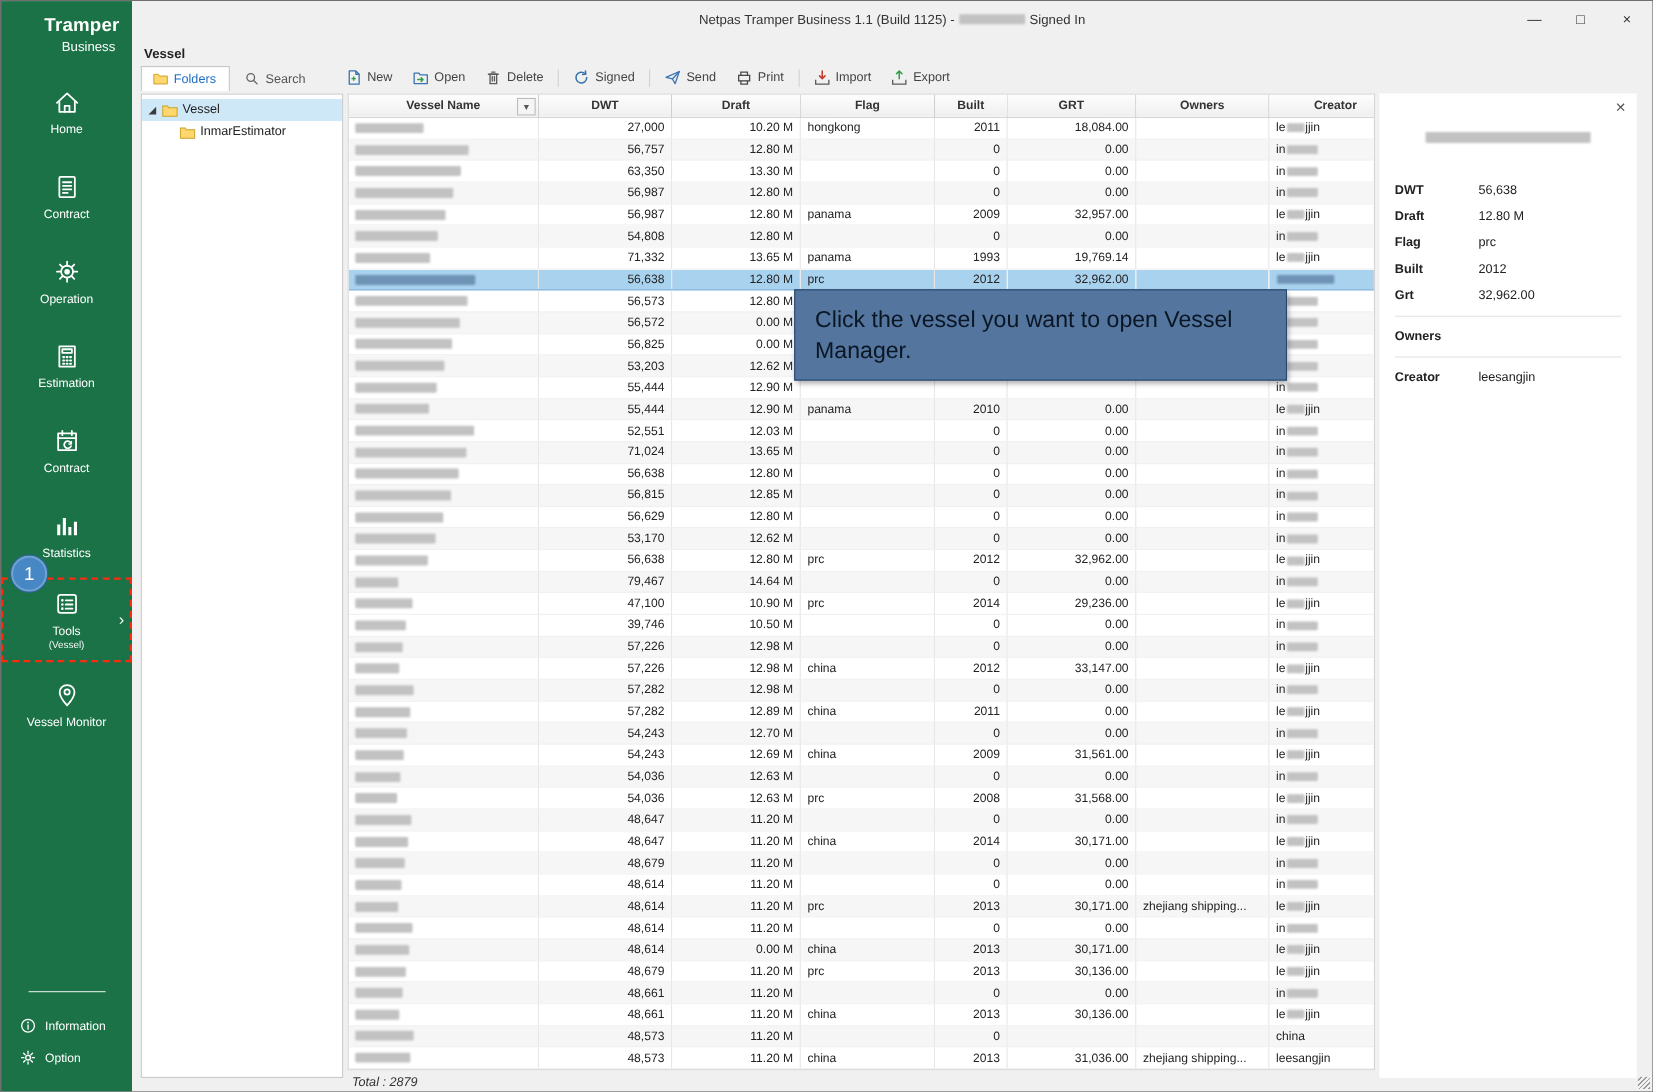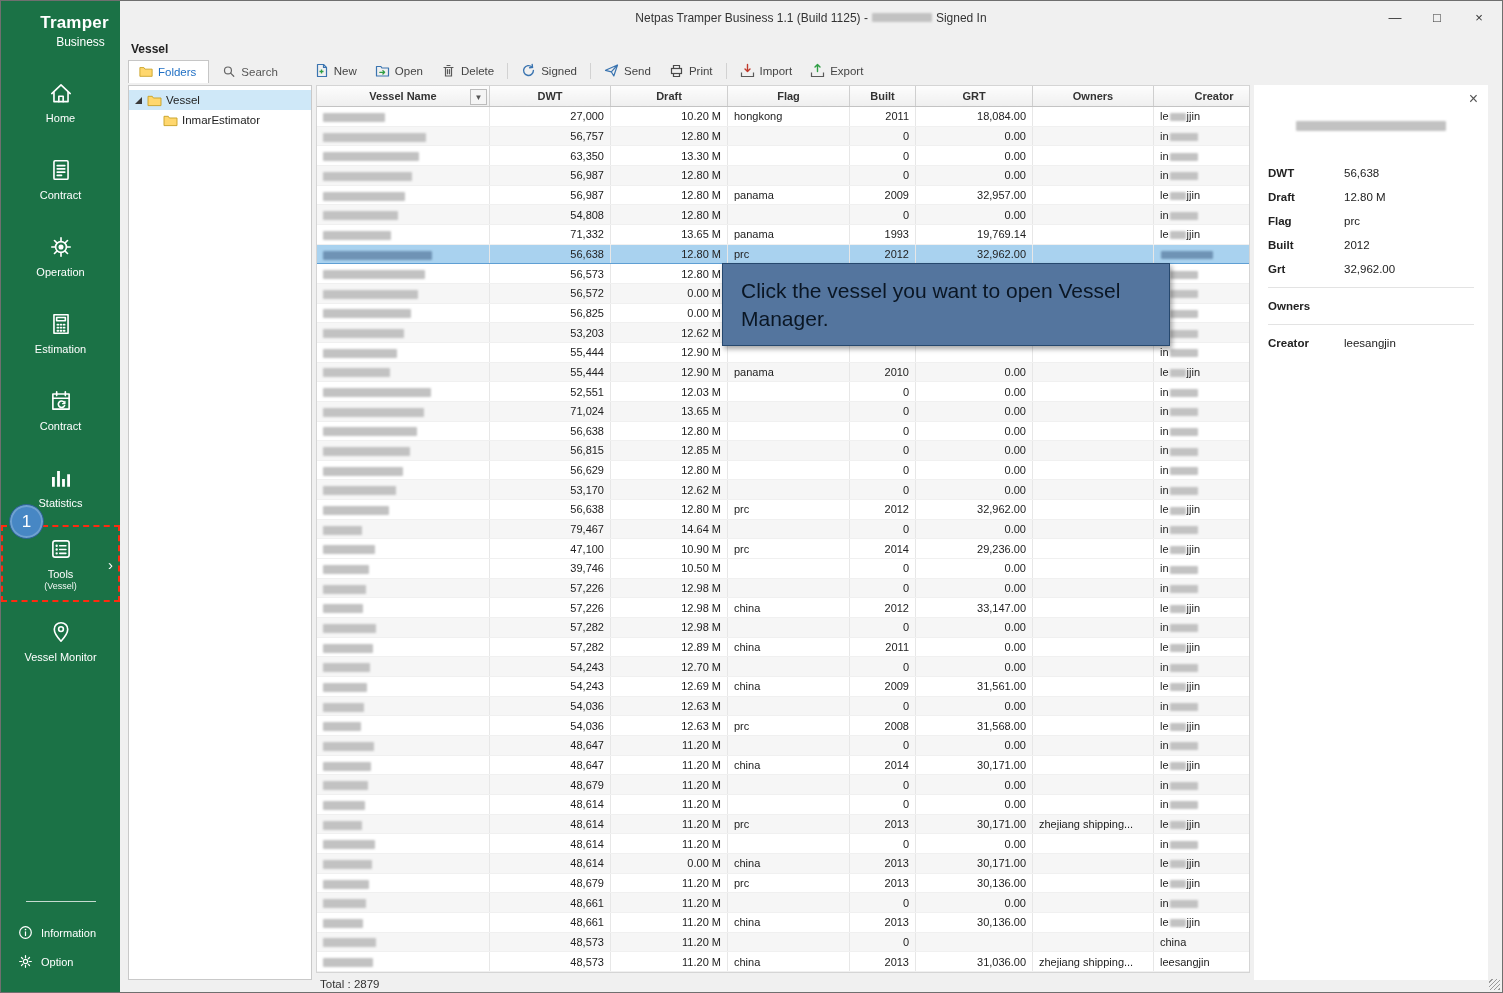--- a/index.html
+++ b/index.html
@@ -62,21 +62,21 @@
   table{border-collapse:collapse;table-layout:fixed;width:921px;flex:none;}
   th{height:20px;background:linear-gradient(#fdfdfd,#efefef);border-right:1px solid #cfcfcf;border-bottom:1px solid #c3c3c3;
     font-size:11px;font-weight:bold;color:#333;text-align:center;padding:0 4px;position:relative;white-space:nowrap;overflow:hidden;}
   td{height:19.35px;font-size:11px;color:#222;padding:0 6px;border-right:1px solid #e7e7e7;border-bottom:1px solid #f0f0f0;
     white-space:nowrap;overflow:hidden;box-sizing:border-box;}
   tr.odd td{background:#f6f6f6;}
   tr.sel td{background:#a9d2ef;border-top:1px solid #5f9fd4;border-bottom:1px solid #5f9fd4;}
   .num{text-align:right;}
   .sortbox{position:absolute;right:2px;top:3px;width:15px;height:14px;border:1px solid #bcbcbc;background:#f5f5f5;
     font-size:8px;color:#555;display:flex;align-items:center;justify-content:center;}
-  .status{font-size:11.5px;color:#333;padding:5px 0 0 4px;}
+  .status{font-size:11.5px;color:#333;padding:5px 0 0 4px;font-style:italic;}
 
   .detail-panel{flex:1;background:#fff;position:relative;padding:8px 14px;box-sizing:border-box;font-size:11.5px;color:#222;}
   .dclose{position:absolute;top:6px;right:10px;font-size:16px;color:#555;line-height:1;cursor:default;}
   .dname{margin-top:26px;text-align:center;}
   .dfields{margin-top:30px;}
   .drow{display:flex;align-items:center;min-height:24px;}
   .dlabel{width:76px;flex:none;font-weight:bold;}
   .dvalue{flex:1;}
   .dsep{border-top:1px solid #e3e3e3;margin:6px 0;}
 

